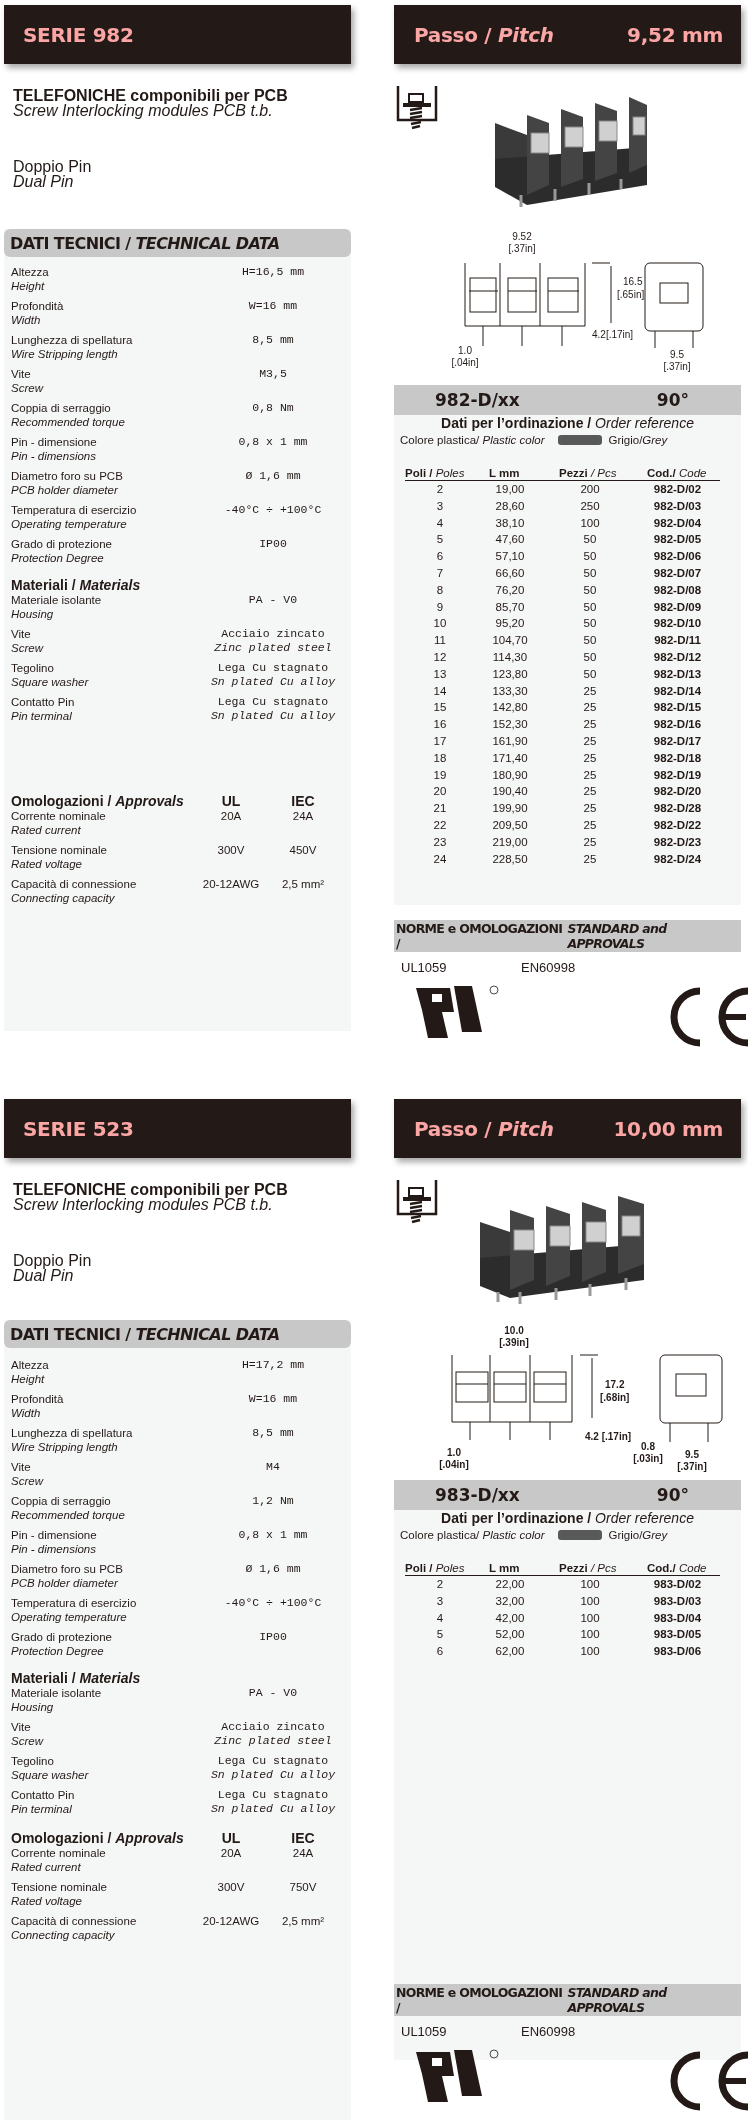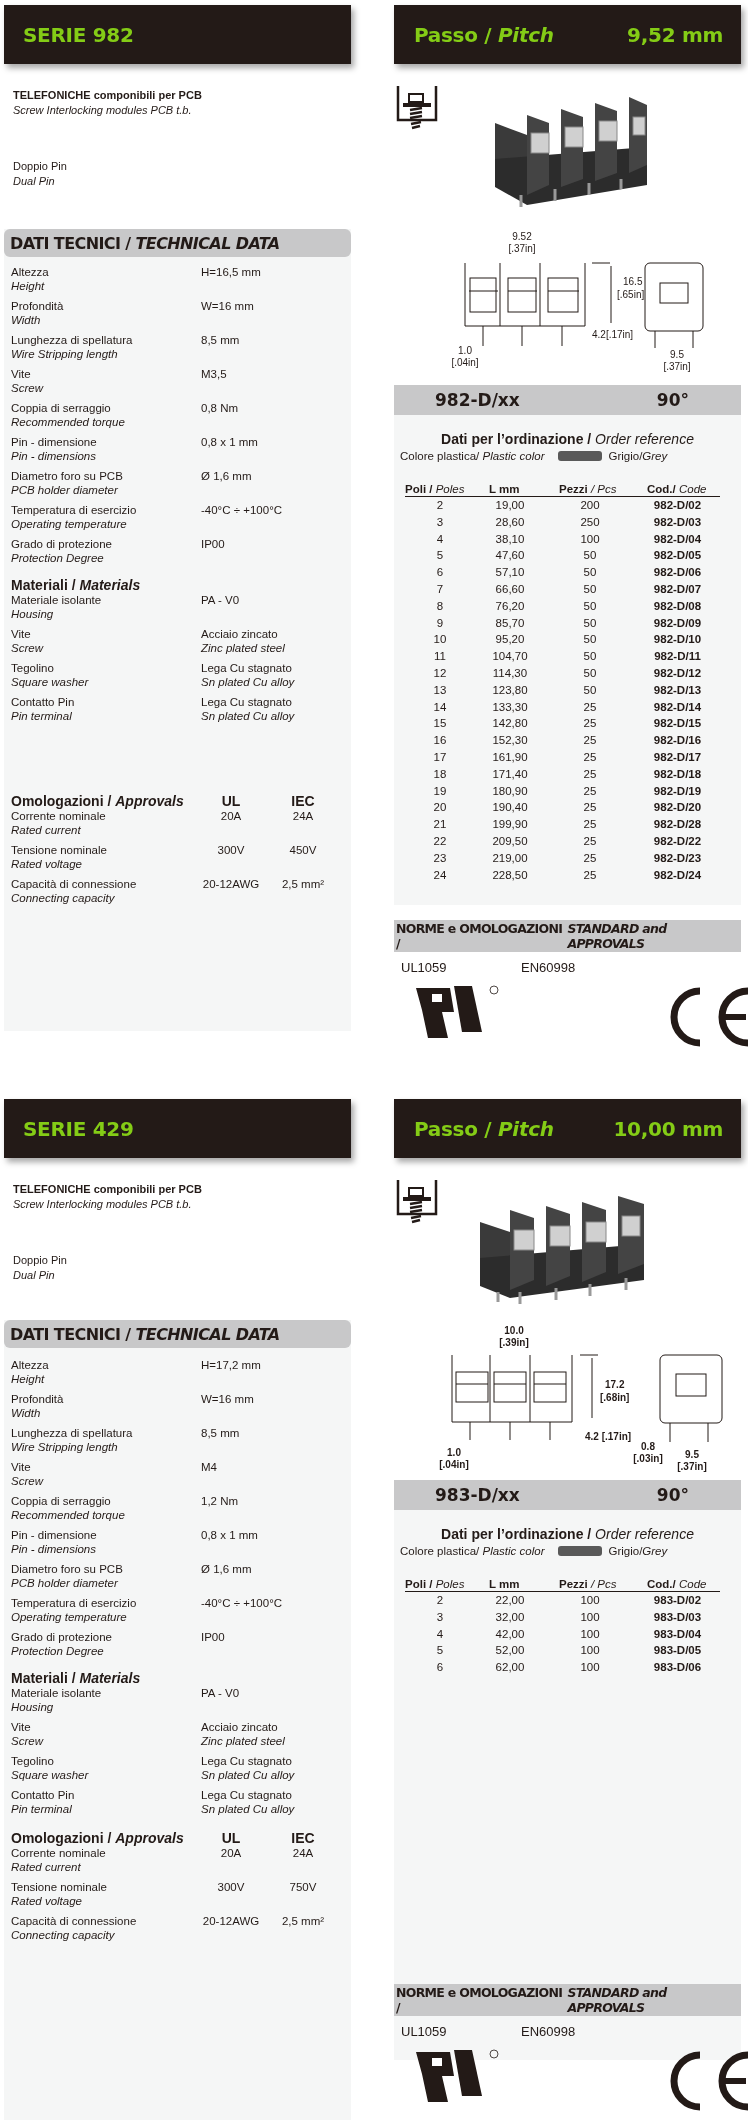--- a/index.html
+++ b/index.html
@@ -1,45 +1,45 @@
 <!DOCTYPE html>
 <html><head>
 <meta charset="utf-8">
 <style>
   * { box-sizing: border-box; margin: 0; padding: 0; }
   body { width: 748px; height: 2122px; background: #fff; font-family: "Liberation Sans", sans-serif; color: #231a17; position: relative; overflow: hidden; }
   .series { position: absolute; left: 0; width: 748px; }
-  .hdr { position: absolute; background: #231a17; color: #84cc16; font-weight: bold; font-family: "DejaVu Sans", sans-serif; box-shadow: 3px 4px 6px rgba(0,0,0,0.35); display: flex; align-items: center; }
+  .hdr { position: absolute; background: #231a17; color: #fca5a5; font-weight: bold; font-family: "DejaVu Sans", sans-serif; box-shadow: 3px 4px 6px rgba(0,0,0,0.35); display: flex; align-items: center; }
   .hdr-left { left: 4px; width: 347px; height: 59px; top: 5px; padding-left: 19px; font-size: 20px; letter-spacing: -0.3px; }
   .hdr-right { left: 394px; width: 347px; height: 59px; top: 5px; padding: 0 18px 0 20px; font-size: 20px; justify-content: space-between; letter-spacing: -0.3px; }
   .hdr-right i { font-style: italic; }
-  .intro { position: absolute; left: 13px; font-size: 11px; line-height: 15px; }
+  .intro { position: absolute; left: 13px; font-size: 16px; line-height: 15px; }
   .intro b { font-weight: bold; }
   .intro i { font-style: italic; }
   .leftpanel { position: absolute; left: 4px; width: 347px; background: #f5f6f6; }
   .bar { background: #c8c8c9; font-family: "DejaVu Sans", sans-serif; font-weight: bold; color: #231a17; display: flex; align-items: center; }
   .td-bar { height: 28px; padding-left: 6px; font-size: 16px; letter-spacing: -0.6px; border-radius: 6px; }
   .td-bar i, .std-bar i { }
   .row { display: flex; padding-left: 7px; font-size: 11.5px; line-height: 14px; }
   .row .lbl { width: 190px; }
   .row .lbl i { display: block; font-style: italic; }
-  .row .val { width: 144px; text-align: left; }
+  .row .val { width: 144px; text-align: center; font-family: Liberation Mono, monospace; }
   .row .val i { display: block; font-style: italic; }
   .subh { padding-left: 7px; font-size: 14px; font-weight: bold; line-height: 16px; }
   .subh i { font-style: italic; }
   .appr-row { display: flex; padding-left: 7px; font-size: 11.5px; line-height: 14px; }
   .appr-row .lbl { width: 190px; }
   .appr-row .lbl i { display: block; font-style: italic; }
   .appr-row .ul { width: 60px; text-align: center; }
   .appr-row .iec { width: 84px; text-align: center; }
   .appr-row.head { font-size: 14px; font-weight: bold; line-height: 16px; }
   .appr-row.head .lbl i { display: inline; }
   .rightpanel { position: absolute; left: 394px; width: 347px; background: #f5f6f6; }
   .model-bar { height: 30px; padding: 0 52px 0 41px; justify-content: space-between; font-size: 17px; }
-  .order-title { text-align: center; font-size: 14px; font-weight: bold; margin-top: 16px; }
+  .order-title { text-align: center; font-size: 14px; font-weight: bold; }
   .order-title i { font-weight: normal; font-style: italic; }
   .color-line { display: flex; align-items: center; font-size: 11.5px; margin-top: 3px; padding-left: 6px; }
   .color-line i { font-style: italic; }
   .swatch { display: inline-block; width: 44px; height: 10px; border-radius: 3px; background: #595959; margin: 0 6px 0 14px; }
   table { border-collapse: collapse; margin-left: 11px; margin-top: 20px; font-size: 11.5px; }
   th { font-weight: bold; text-align: left; padding: 0; border-bottom: 1.5px solid #231a17; line-height: 14px; }
   th i { font-weight: normal; font-style: italic; }
   td { padding: 0; line-height: 16.8px; text-align: center; }
   td.code { font-weight: bold; }
   .std-bar { height: 32px; padding-left: 2px; font-size: 12.5px; letter-spacing: -0.7px; }
@@ -397,21 +397,21 @@
             <path d="M88 6 A26 26 0 1 0 88 58" fill="none" stroke="#231a17" stroke-width="7"></path>
             <line x1="64" y1="32" x2="86" y2="32" stroke="#231a17" stroke-width="6"></line>
           </svg>
       </div>
     </div>
   </div>
 </div>
 
 <div class="series" style="top:1094px; height:1028px;">
   <div class="hdr hdr-left">
-      <span>SERIE 429</span>
+      <span>SERIE 523</span>
     </div>
   <div class="hdr hdr-right">
     <span><span>Passo /</span> <i>Pitch</i></span>
     <span>10,00 mm</span>
   </div>
 
   <div class="intro" style="top:88px;">
     <b style="display:block">TELEFONICHE componibili per PCB</b>
     <i style="display:block">Screw Interlocking modules PCB t.b.</i>
   </div>

